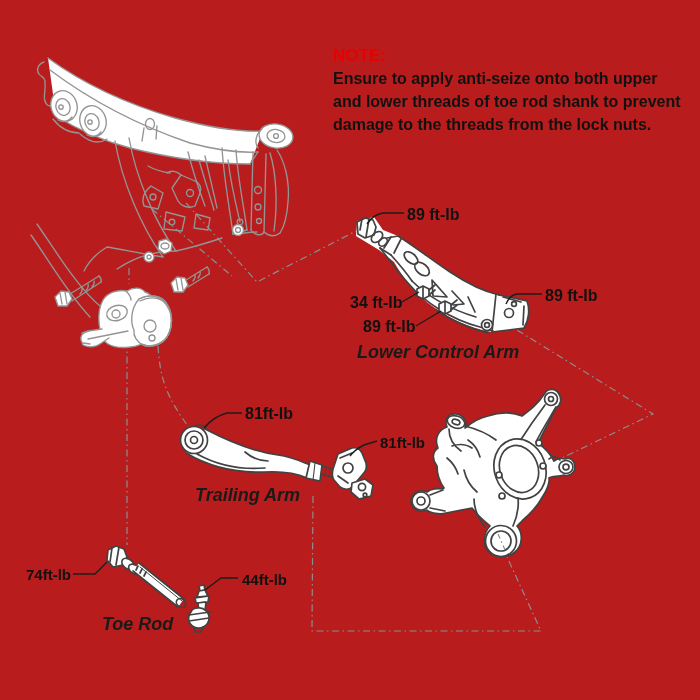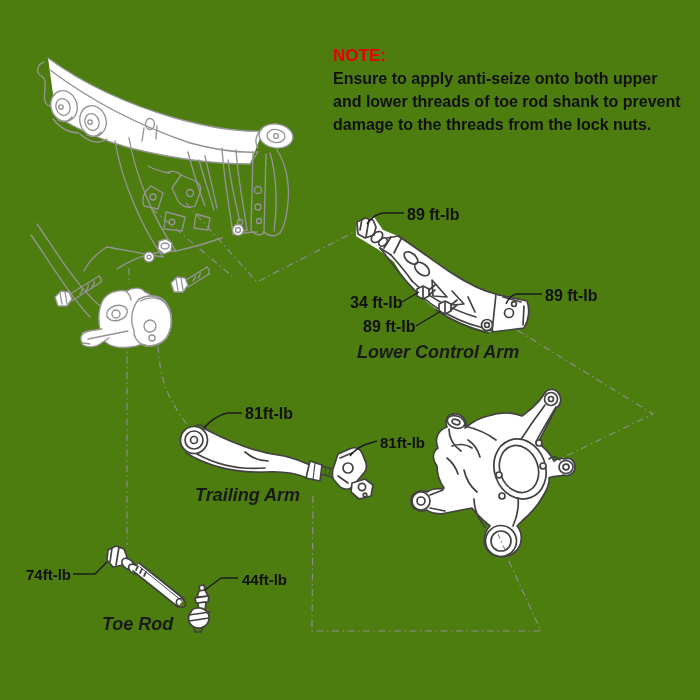--- a/index.html
+++ b/index.html
@@ -1,16 +1,16 @@
 <!DOCTYPE html>
 <html><head>
 <meta charset="utf-8">
 <style>
 html,body{margin:0;padding:0;background:#fff;}
-#page{position:relative;width:700px;height:700px;background:#4d7c0f;overflow:hidden;}
+#page{position:relative;width:700px;height:700px;background:#b91c1c;overflow:hidden;}
 svg{position:absolute;left:0;top:0;}
 .lbl{font-family:"Liberation Sans",sans-serif;font-weight:bold;fill:#111;}
 .part{font-family:"Liberation Sans",sans-serif;font-weight:bold;font-style:italic;fill:#1a1a1a;}
 </style>
 </head>
 <body>
 <div id="page">
 <svg width="700" height="700" viewBox="0 0 700 700">
 
 <g stroke="#8d8d8d" stroke-width="1.2" fill="none" stroke-dasharray="7 3.5 1.5 3.5">

